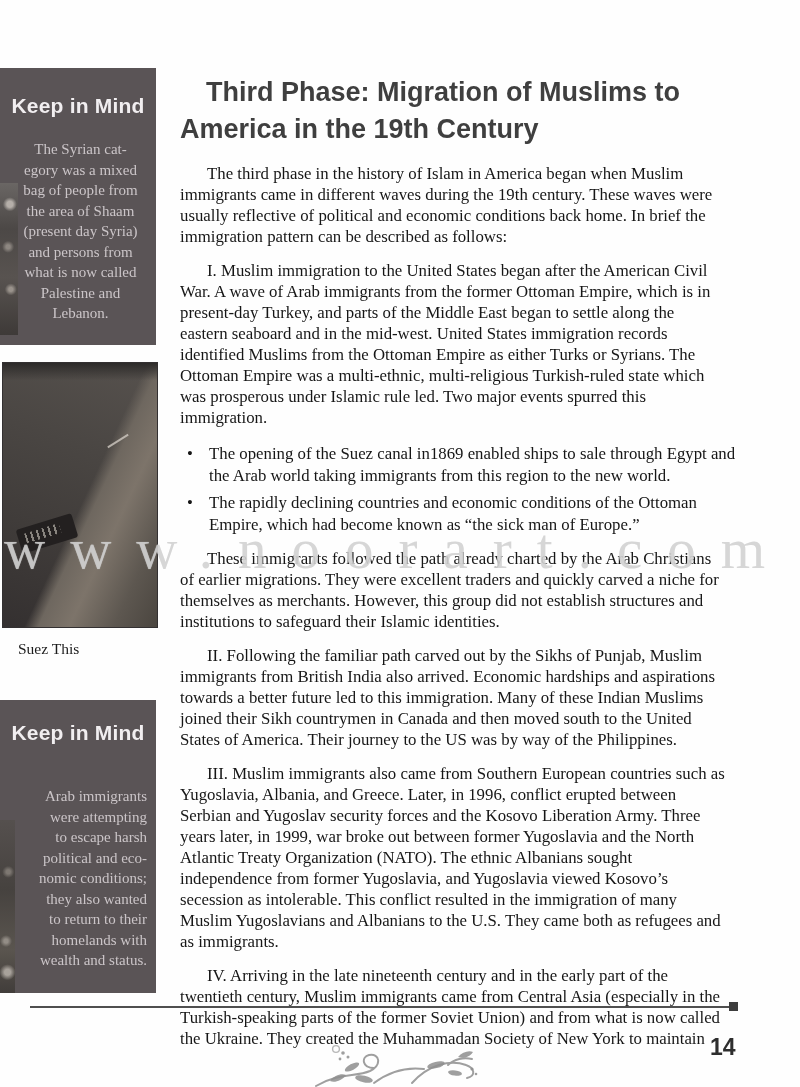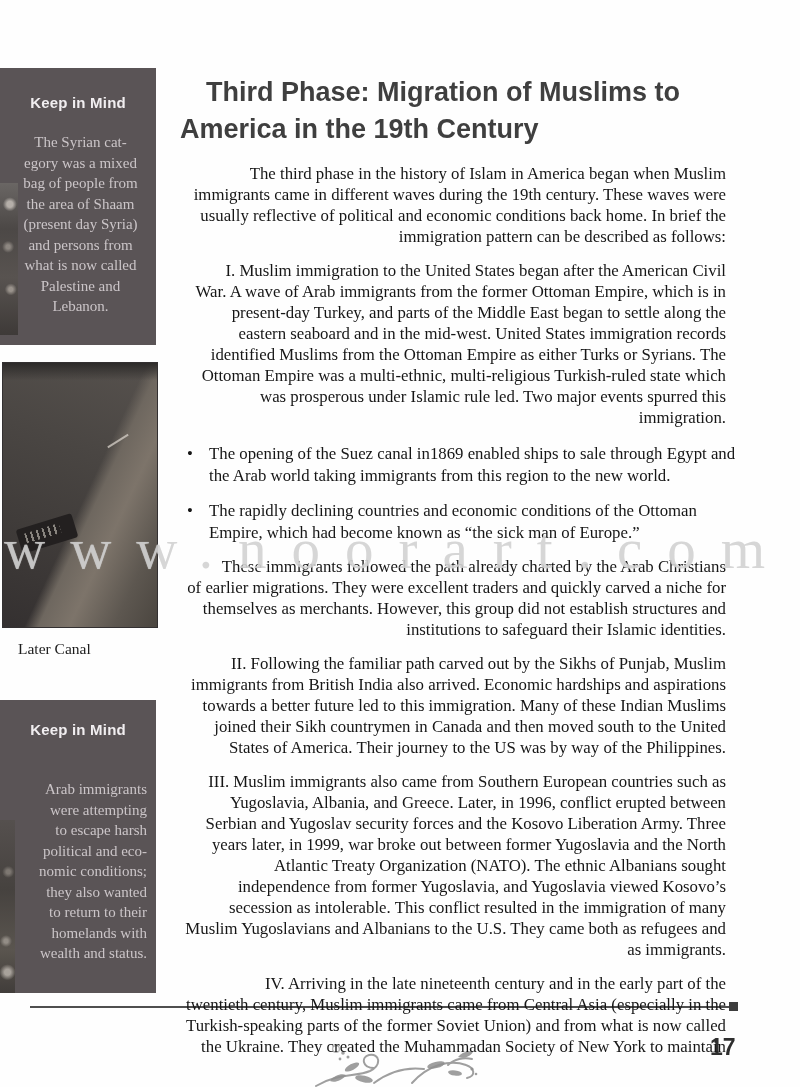--- a/index.html
+++ b/index.html
@@ -6,21 +6,21 @@
   .page {
     position:relative; width:800px; height:1087px; margin:0 auto;
     background:#fefefe; overflow:hidden;
     font-family:"Liberation Serif", serif; color:#161616;
   }
 
   
   .kim-box { position:absolute; left:0; width:156px; background:#5a5456; z-index:2; }
   .kim-head {
     font-family:"Liberation Sans", sans-serif; font-weight:bold;
-    font-size:15px; color:#f1eef0; text-align:center; letter-spacing:0.2px;
+    font-size:21px; color:#f1eef0; text-align:center; letter-spacing:0.2px;
   }
   .kim-text {
     text-align:right; white-space:pre-line; color:#cbc5c8;
     font-size:15px; line-height:20.5px; padding:0 9px 0 14px;
   }
   #kim1 { top:68px; height:277px; }
   #kim1 .kim-head { padding-top:26px; }
   #kim1 .kim-text { margin-top:21px;text-align:center; }
   #kim2 { top:700px; height:293px; }
   #kim2 .kim-head { padding-top:21px; }
@@ -68,23 +68,23 @@
   }
   .photo-caption { position:absolute; left:18px; top:640px; font-size:15.5px; color:#1c1c1c; z-index:2; }
 
   
   .main { position:absolute; left:180px; top:74px; width:562px; z-index:5; }
   .title {
     font-family:"Liberation Sans", sans-serif; font-weight:bold;
     font-size:27px; line-height:37px; color:#3f3f3f;
     white-space:pre-line; text-indent:26px; margin:0 0 15px 0;
   }
-  .para { font-size:16.8px; line-height:21px; margin:13px 16px 0 0; text-indent:27px;text-align:right; }
+  .para { font-size:16.8px; line-height:21px; margin:13px 16px 0 0; text-indent:27px; }
   .bullets { margin:15px 0 0 0; padding:0; list-style:none; }
-  .bullets li { position:relative; padding-left:29px; font-size:16.8px; line-height:21.5px; margin-top:14px; }
+  .bullets li { position:relative; padding-left:29px; font-size:16.8px; line-height:21.5px; margin-top:6px; }
   .bullets li::before { content:"\2022"; position:absolute; left:7px; top:0; }
 
   
   .watermark {
     position:absolute; left:4px; top:512px; width:810px; z-index:30;
     font-family:"Liberation Serif", serif; font-size:57px; line-height:74px;
     letter-spacing:25px; white-space:nowrap; pointer-events:none;
     color:rgba(204,204,204,0.80);
     text-shadow:0 0 1px rgba(255,255,255,0.55);
   }
@@ -114,21 +114,21 @@
 what is now called
 Palestine and
 Lebanon.</div>
   </div>
   <div class="strip" id="strip1"></div>
 
   <div class="photo">
     <div class="scratch"></div>
     <div class="ship"></div>
   </div>
-  <div class="photo-caption">Later Canal</div>
+  <div class="photo-caption">Suez This</div>
 
   <div class="kim-box" id="kim2">
     <div class="kim-head">Keep in Mind</div>
     <div class="kim-text">Arab immigrants
 were attempting
 to escape harsh
 political and eco-
 nomic conditions;
 they also wanted
 to return to their
@@ -149,21 +149,21 @@
     <p class="para">These immigrants followed the path already charted by the Arab Christians of earlier migrations. They were excellent traders and quickly carved a niche for themselves as merchants. However, this group did not establish structures and institutions to safeguard their Islamic identities.</p>
     <p class="para">II. Following the familiar path carved out by the Sikhs of Punjab, Muslim immigrants from British India also arrived.  Economic hardships and aspirations towards a better future led to this immigration. Many of these Indian Muslims joined their Sikh countrymen in Canada and then moved south to the United States of America. Their journey to the US was by way of the Philippines.</p>
     <p class="para">III. Muslim immigrants also came from Southern European countries such as Yugoslavia, Albania, and Greece. Later, in 1996, conflict erupted between Serbian and Yugoslav security forces and the Kosovo Liberation Army.  Three years later, in 1999, war broke out between former Yugoslavia and the North Atlantic Treaty Organization (NATO).  The ethnic Albanians sought independence from former Yugoslavia, and Yugoslavia viewed Kosovo’s secession as intolerable.  This conflict resulted in the immigration of many Muslim Yugoslavians and Albanians to the U.S. They came both as refugees and as immigrants.</p>
     <p class="para">IV. Arriving in the late nineteenth century and in the early part of the twentieth century, Muslim immigrants came from Central Asia (especially in the Turkish-speaking parts of the former Soviet Union) and from what is now called the Ukraine. They created the Muhammadan Society of New York to maintain</p>
   </div>
 
   <div class="watermark">www.noorart.com</div>
 
   <div class="bottom-rule"></div>
   <div class="rule-cap"></div>
-  <div class="page-num">17</div>
+  <div class="page-num">14</div>
 
   <svg class="ornament" width="175" height="46" viewBox="0 0 175 46">
     <g fill="none" stroke="#8f8f8f" stroke-width="2" stroke-linecap="round" opacity="0.85">
       <path d="M4 45 C 26 32, 44 36, 58 30 C 70 24, 68 12, 57 14 C 49 16, 50 27, 62 27"></path>
       <path d="M62 42 C 78 30, 96 26, 112 28"></path>
       <path d="M100 42 C 116 24, 138 18, 154 24 C 163 27, 164 35, 155 37"></path>
       <path d="M136 24 C 142 18, 152 16, 160 18"></path>
     </g>
     <g fill="#8f8f8f" opacity="0.85">
       <ellipse cx="40" cy="26" rx="8" ry="3" transform="rotate(-28 40 26)"></ellipse>

